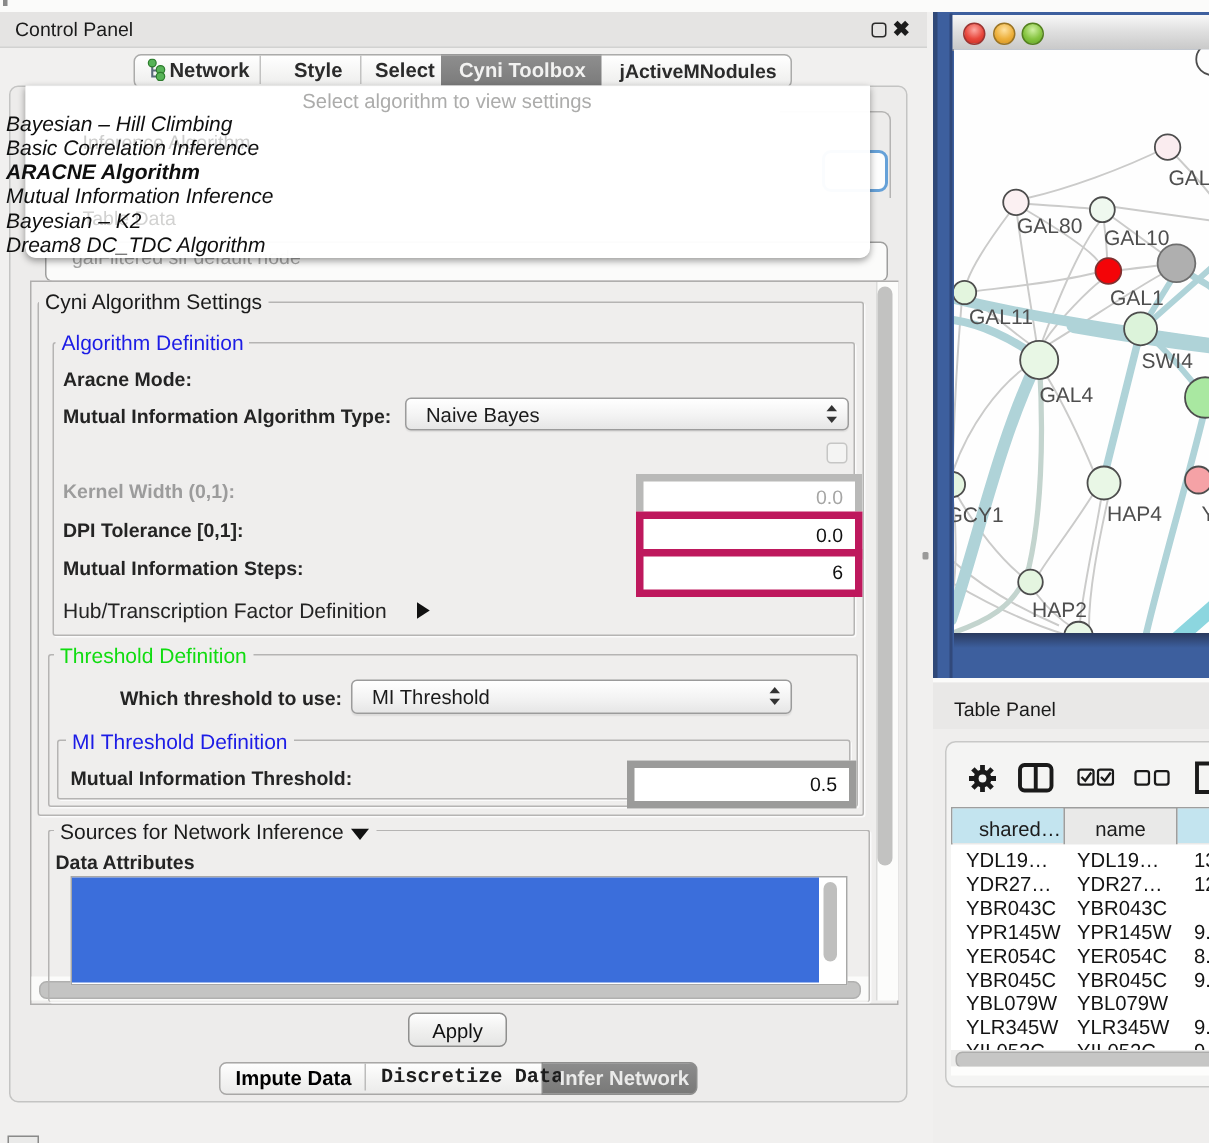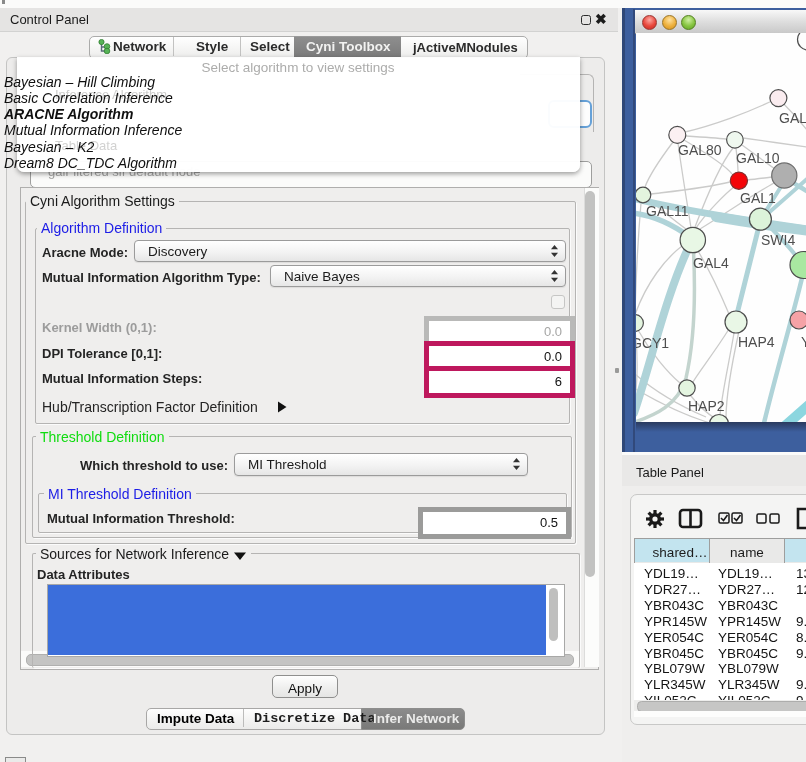--- a/index.html
+++ b/index.html
@@ -80,27 +80,20 @@
   <div class="abs" style="left:21px;top:651px;width:559px;height:16px;background:#FBFBFA;"></div>
   <div class="abs" style="left:26px;top:654px;width:546px;height:10px;border-radius:5px;background:#C4C4C3;border:0.5px solid #B0B0AF;"></div>
 
   <div class="gbox" style="left:25px;top:201px;width:549px;height:341px;"></div>
   <div class="gtitle" style="left:26px;top:193px;color:#1B1B1B;">Cyni Algorithm Settings</div>
 
   <div class="gbox" style="left:35px;top:228px;width:533px;height:194px;"></div>
   <div class="gtitle" style="left:37px;top:220px;color:#1C1CE6;">Algorithm Definition</div>
 
   <div class="lbl abs" style="left:42px;top:245px;">Aracne Mode:</div>
-  <div class="combo" style="left:134px;top:240px;width:430px;height:20px;">
-    <span class="ct">Discovery</span>
-    <svg width="9" height="14" viewBox="0 0 9 14">
-        <path d="M4.5 1 L8 5.2 L1 5.2 Z" fill="#333"></path>
-        <path d="M4.5 13 L8 8.8 L1 8.8 Z" fill="#333"></path>
-      </svg>
-  </div>
 
   <div class="lbl abs" style="left:42px;top:270px;">Mutual Information Algorithm Type:</div>
   <div class="combo" style="left:270px;top:265px;width:294px;height:20px;">
     <span class="ct">Naive Bayes</span>
     <svg width="9" height="14" viewBox="0 0 9 14">
         <path d="M4.5 1 L8 5.2 L1 5.2 Z" fill="#333"></path>
         <path d="M4.5 13 L8 8.8 L1 8.8 Z" fill="#333"></path>
       </svg>
   </div>
 

